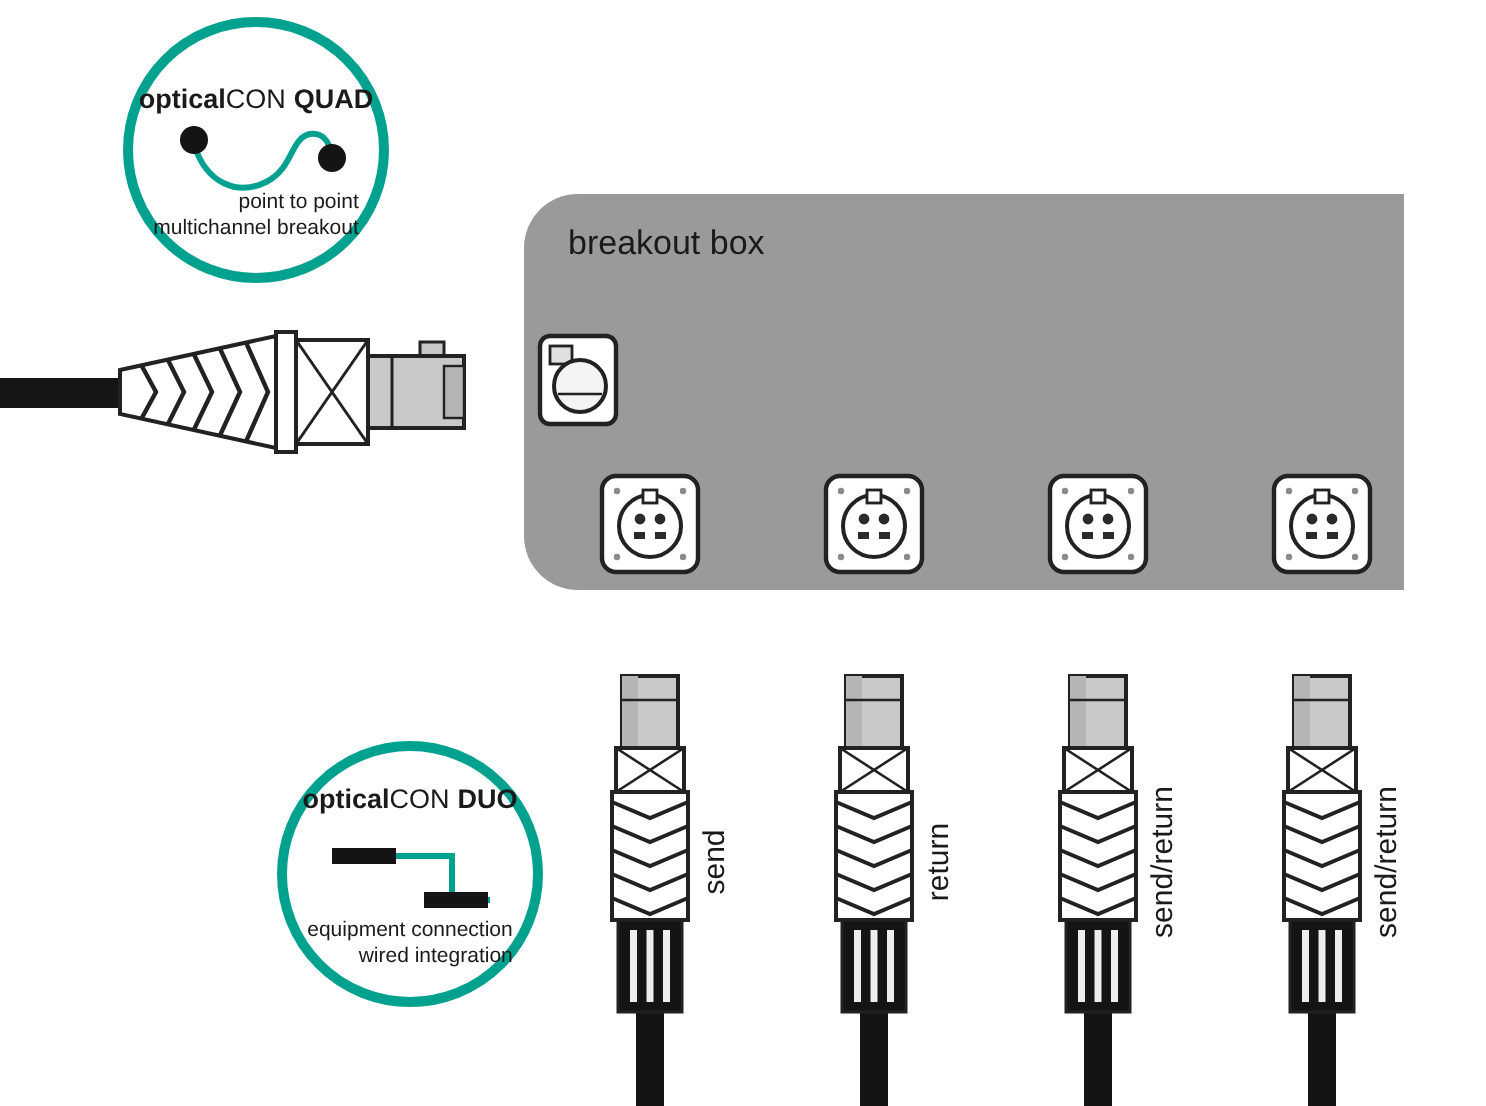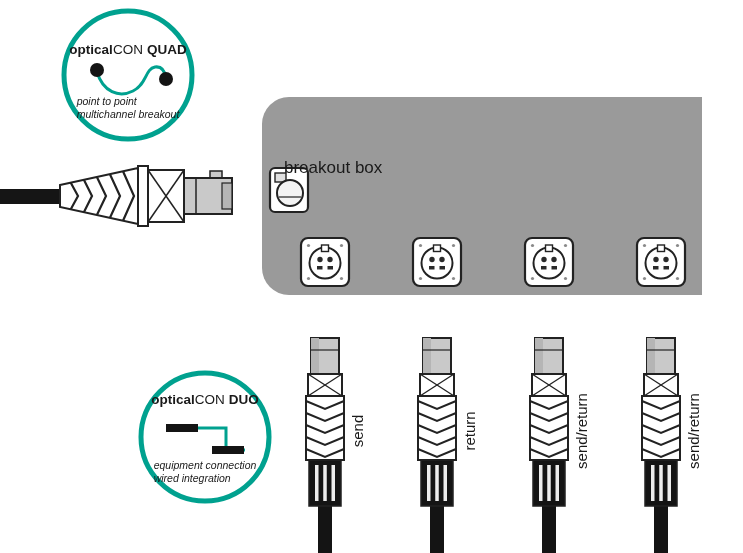--- a/index.html
+++ b/index.html
@@ -6,21 +6,21 @@
   :root { --teal:#00a18f; --boxgray:#9a9a9a; --ink:#1a1a1a; }
   html,body { background:#fff; }
   body { font-family:"Liberation Sans", sans-serif; color:var(--ink); }
   .canvas { position:relative; width:702px; height:553px; background:#fff; overflow:hidden; }
   .scene { position:absolute; left:0; top:0; width:743px; height:553px; }
   .txt { position:absolute; color:var(--ink); }
   .centerx { transform:translateX(-50%); }
   .badge-title { font-size:13.5px; white-space:nowrap; }
   .badge-title .bold { font-weight:700; }
   .badge-title .gap { margin-left:4px; }
-  .badge-caption { font-size:10.5px; line-height:13px; text-align:left; white-space:nowrap;font-style:italic; }
+  .badge-caption { font-size:10.5px; line-height:13px; text-align:right; white-space:nowrap; }
   .box-label { font-size:17px; }
   .channel-note { font-size:17.5px; white-space:nowrap; }
   .cable-label { width:120px; text-align:center; transform:rotate(-90deg); font-size:15px; line-height:18px; white-space:nowrap; }
 </style>
 </head>
 <body>
 
 <div class="canvas">
 
   <svg class="scene" viewBox="0 0 743 553">
@@ -135,21 +135,21 @@
   </svg>
 
   <div class="txt centerx badge-title" style="left:128px; top:42px;">
     <span class="bold">optical</span><span>CON</span><span class="bold gap">QUAD</span>
   </div>
   <div class="txt centerx badge-caption" style="left:128px; top:95px;">
     <div>point to point</div>
     <div>multichannel breakout</div>
   </div>
 
-  <div class="txt box-label" style="left:284px; top:112px;margin-top:46px;">breakout box</div>
+  <div class="txt box-label" style="left:284px; top:112px;">breakout box</div>
 
 
   <div class="txt centerx badge-title" style="left:205px; top:392px;">
     <span class="bold">optical</span><span>CON</span><span class="bold gap">DUO</span>
   </div>
   <div class="txt centerx badge-caption" style="left:205px; top:459px;">
     <div>equipment connection</div>
     <div>wired integration</div>
   </div>
 

